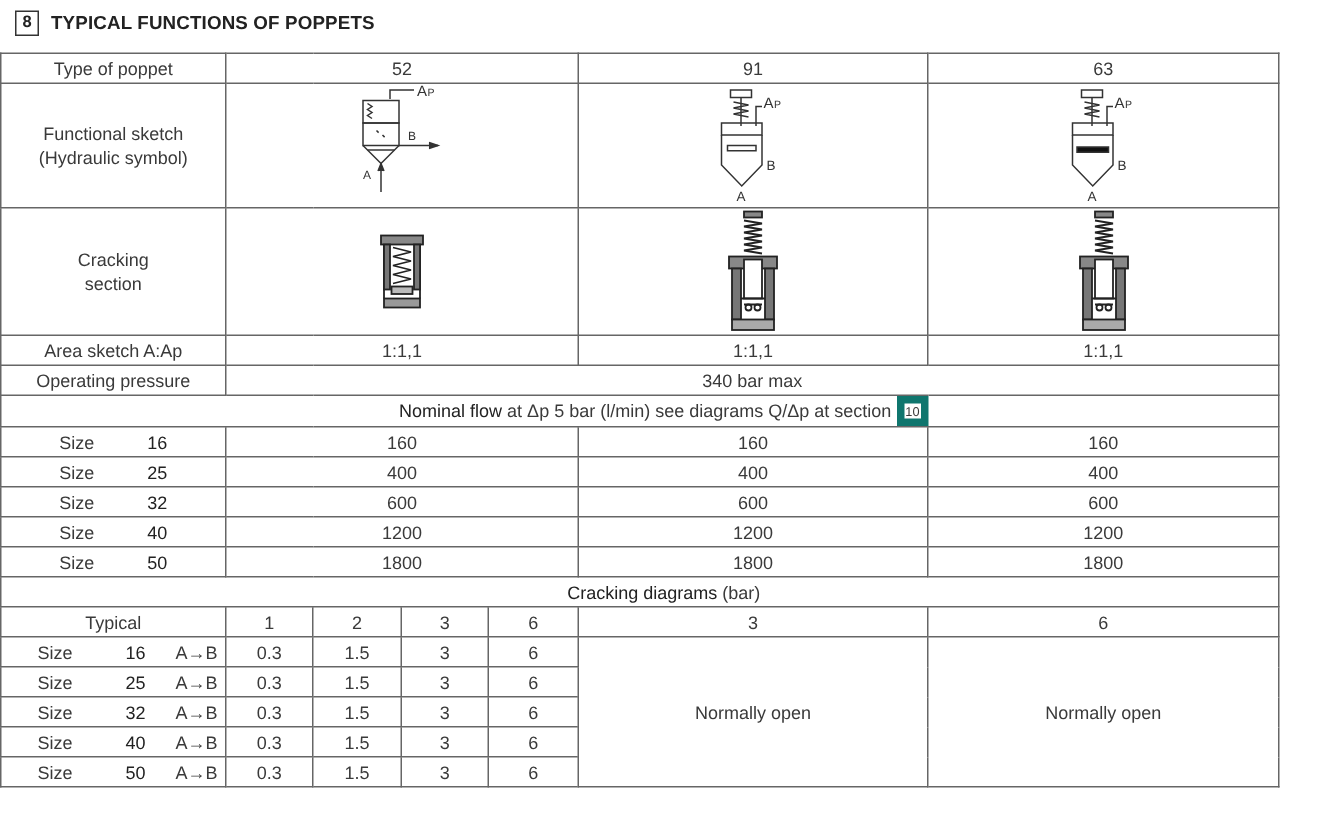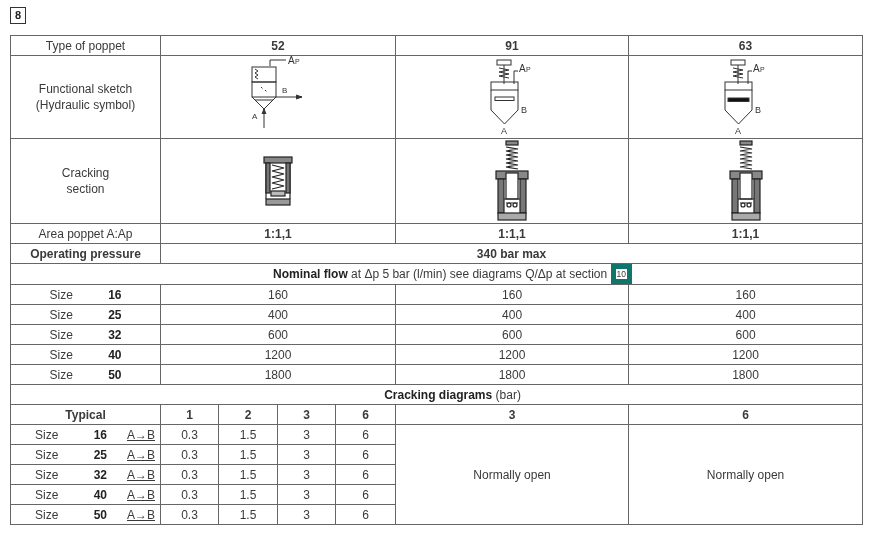--- a/index.html
+++ b/index.html
@@ -3,36 +3,37 @@
 <meta charset="utf-8">
 <style>
   * { box-sizing: border-box; margin: 0; padding: 0; }
   html, body { width: 880px; height: 551px; background: #ffffff; overflow: hidden; }
   body { font-family: "Liberation Sans", sans-serif; color: #2a2a2a; position: relative; }
 
   .section-head { position: absolute; left: 10px; top: 6px; height: 18px; display: flex; align-items: center; }
   .section-num { width: 16px; height: 17px; border: 1px solid #333; font-size: 11px; font-weight: bold; display: flex; align-items: center; justify-content: center; color: #222; }
   .section-title { margin-left: 8px; font-size: 12.5px; font-weight: bold; color: #222; letter-spacing: 0.1px; }
 
-  table.main { position: absolute; left: 10px; top: 35px; width: 852px; border-collapse: collapse; table-layout: fixed; }
+  table.main { position: absolute; left: 0; top: 35px; width: 852px; border-collapse: collapse; table-layout: fixed; }
   table.main td { border: 1px solid #666; font-size: 12px; height: 20px; padding: 0 4px; text-align: center; vertical-align: middle; color: #3a3a3a; white-space: nowrap; overflow: hidden; }
   td.lbl { text-align: left; padding-left: 6px; }
   td.lblc { text-align: center; white-space: normal; line-height: 16px; }
-  .b { font-weight: bold; color: #222; margin-left: 32px; }
-  .r { float: right; padding-right: 1px; text-decoration: underline; }
+  .b { font-weight: normal; color: #222; margin-left: 32px; }
+  .r { float: right; padding-right: 1px; }
   td.tall-sketch { height: 91px; }
   td.tall-section { height: 90px; }
   .boxref { display: inline-block; border: 5px solid #0f766e; font-size: 8.5px; line-height: 10px; padding: 0 1px; vertical-align: 1px; }
   svg { display: block; margin: 0 auto; }
 </style>
 </head>
 <body>
 
 <div class="section-head">
   <div class="section-num">8</div>
+  <div class="section-title">TYPICAL FUNCTIONS OF POPPETS</div>
 </div>
 
 <table class="main">
   <colgroup>
     <col style="width:150px">
       <col style="width:58px">
       <col style="width:59px">
       <col style="width:58px">
       <col style="width:60px">
       <col style="width:233px">
@@ -143,21 +144,21 @@
         <rect x="13" y="34" width="12" height="26" fill="#fff"></rect>
         <path d="M11 60 L27 60 M13 64 L25 64"></path>
         <circle cx="16" cy="66" r="2"></circle>
         <circle cx="22" cy="66" r="2"></circle>
         <rect x="5" y="74" width="28" height="7" fill="#aaa"></rect>
       </svg>
     </td>
   </tr>
 
   <tr>
-    <td class="lbl">Area poppet A:Ap</td>
+    <td class="lbl">Area sketch A:Ap</td>
     <td colspan="4" class="b">1:1,1</td>
     <td class="b">1:1,1</td>
     <td class="b">1:1,1</td>
   </tr>
 
   <tr>
     <td class="lbl b">Operating pressure</td>
     <td colspan="6" class="b">340 bar max</td>
   </tr>
 

